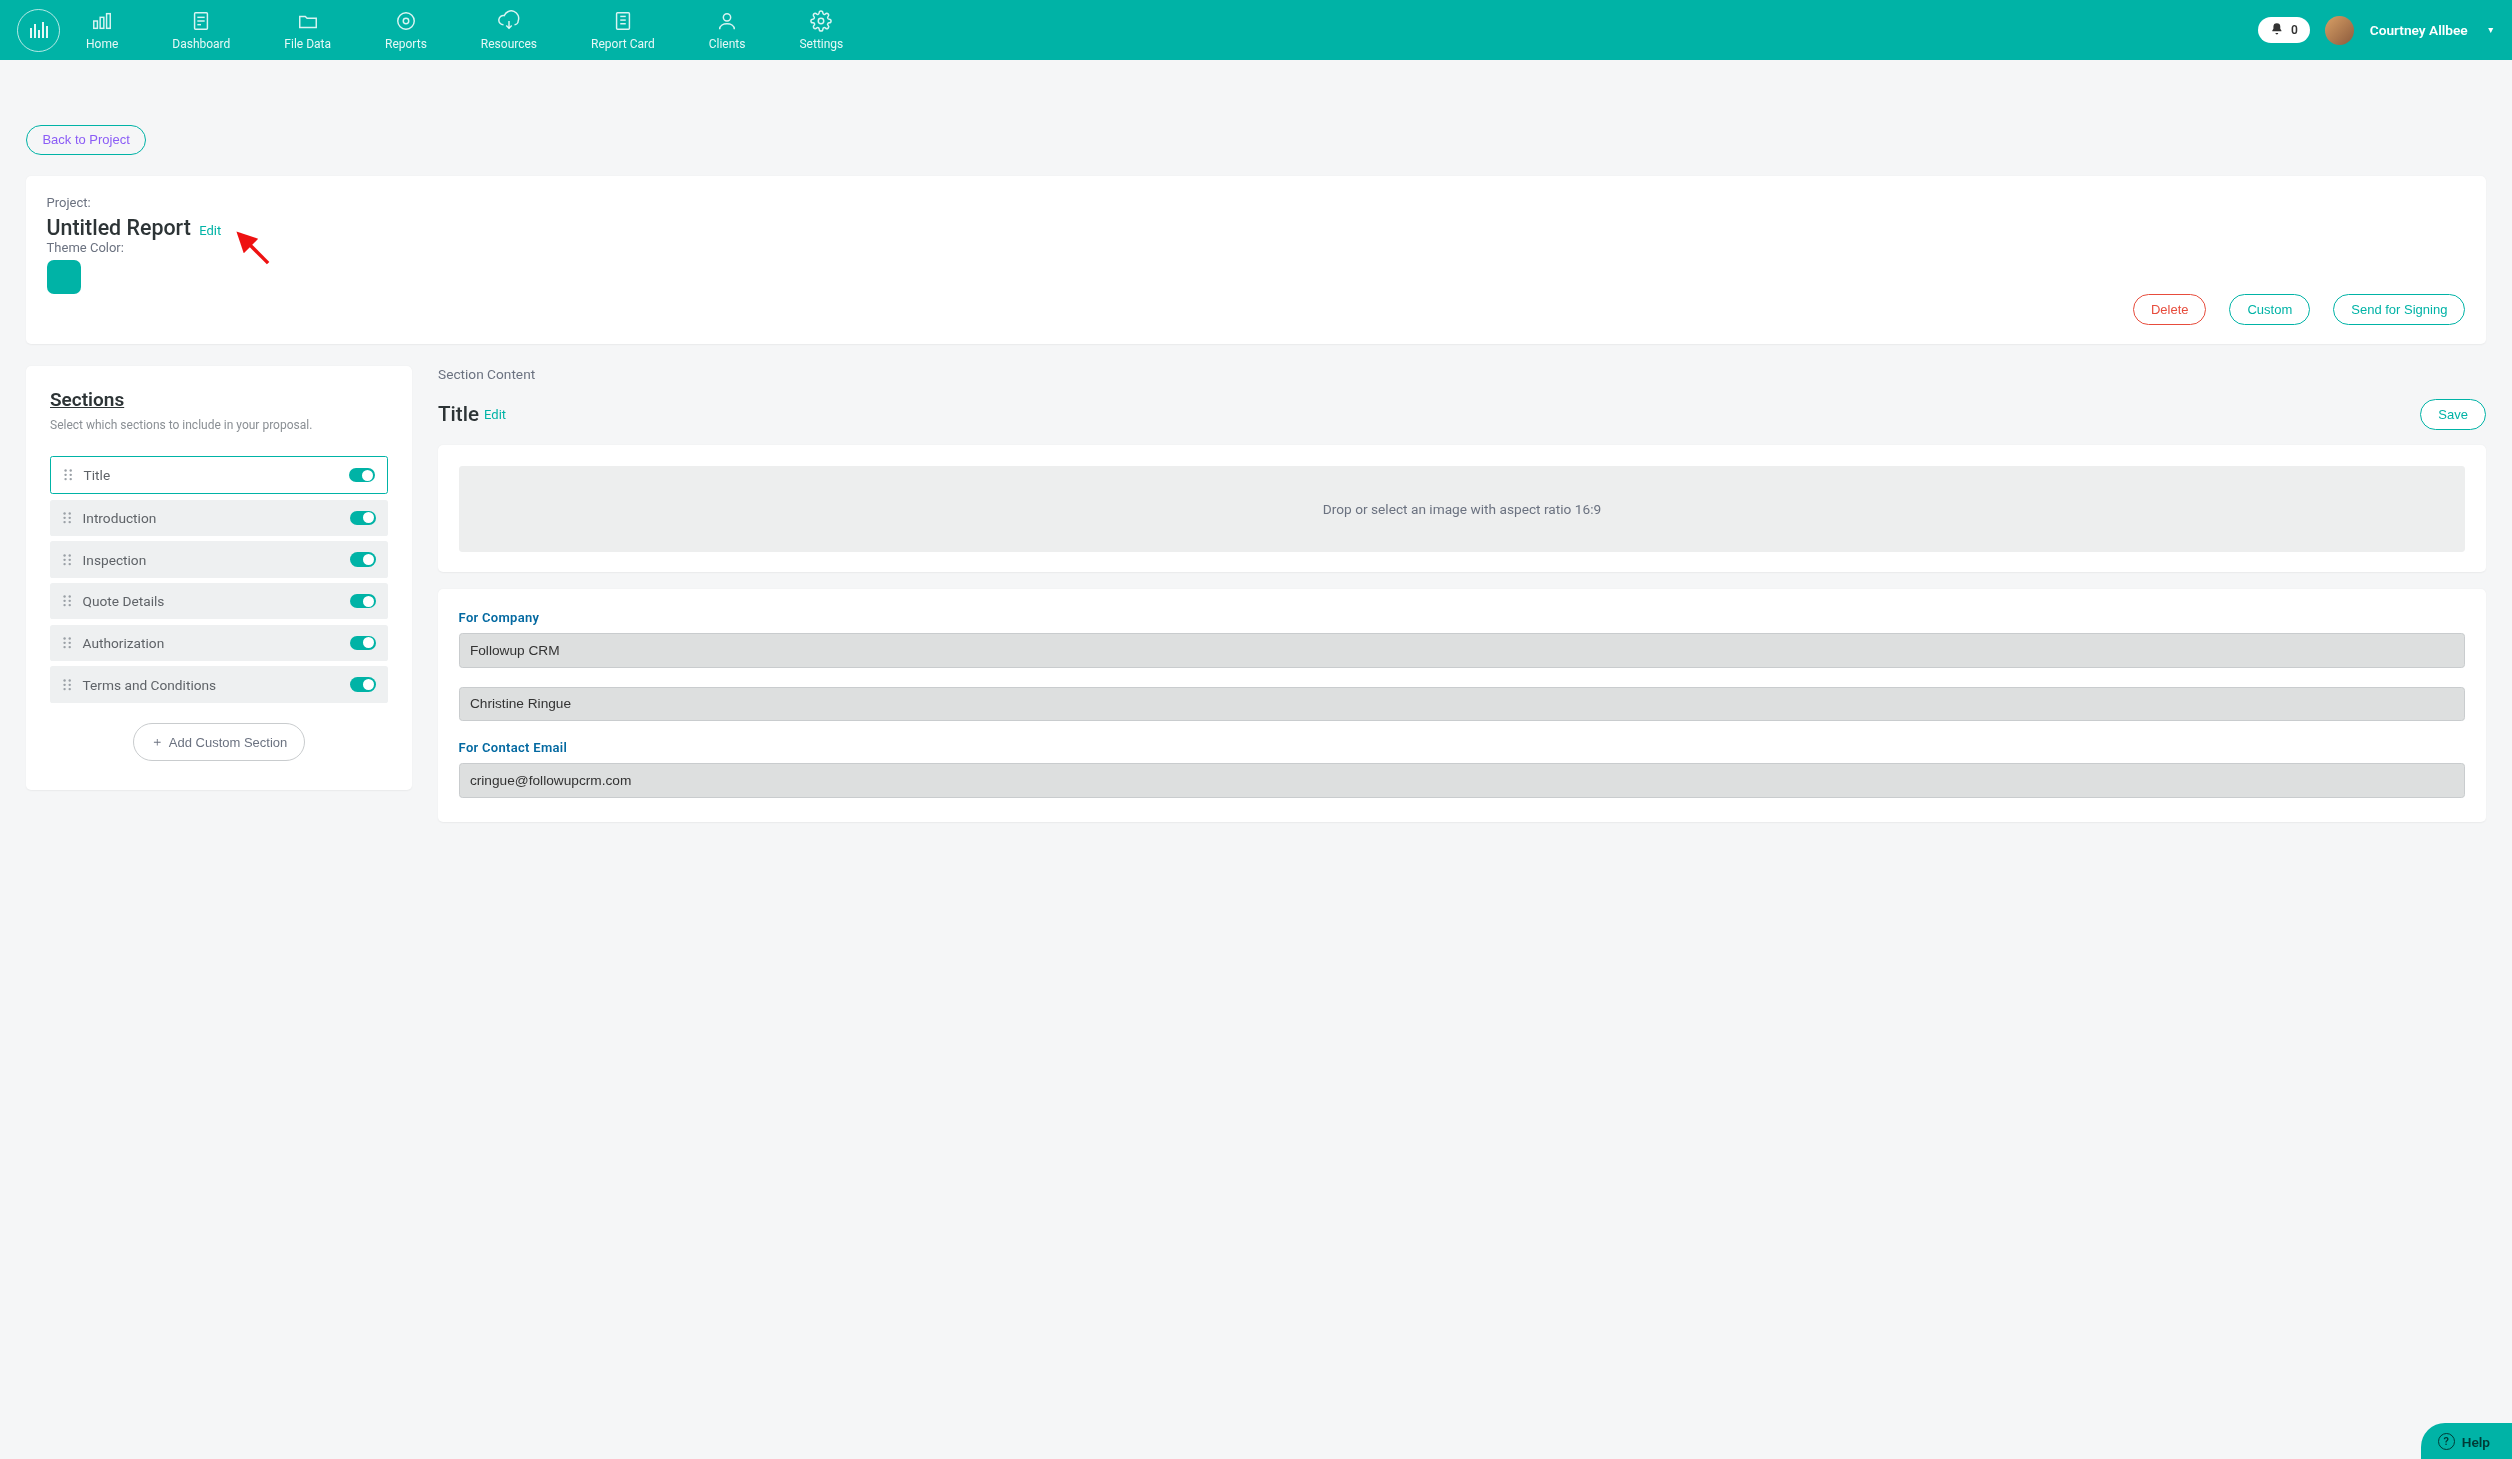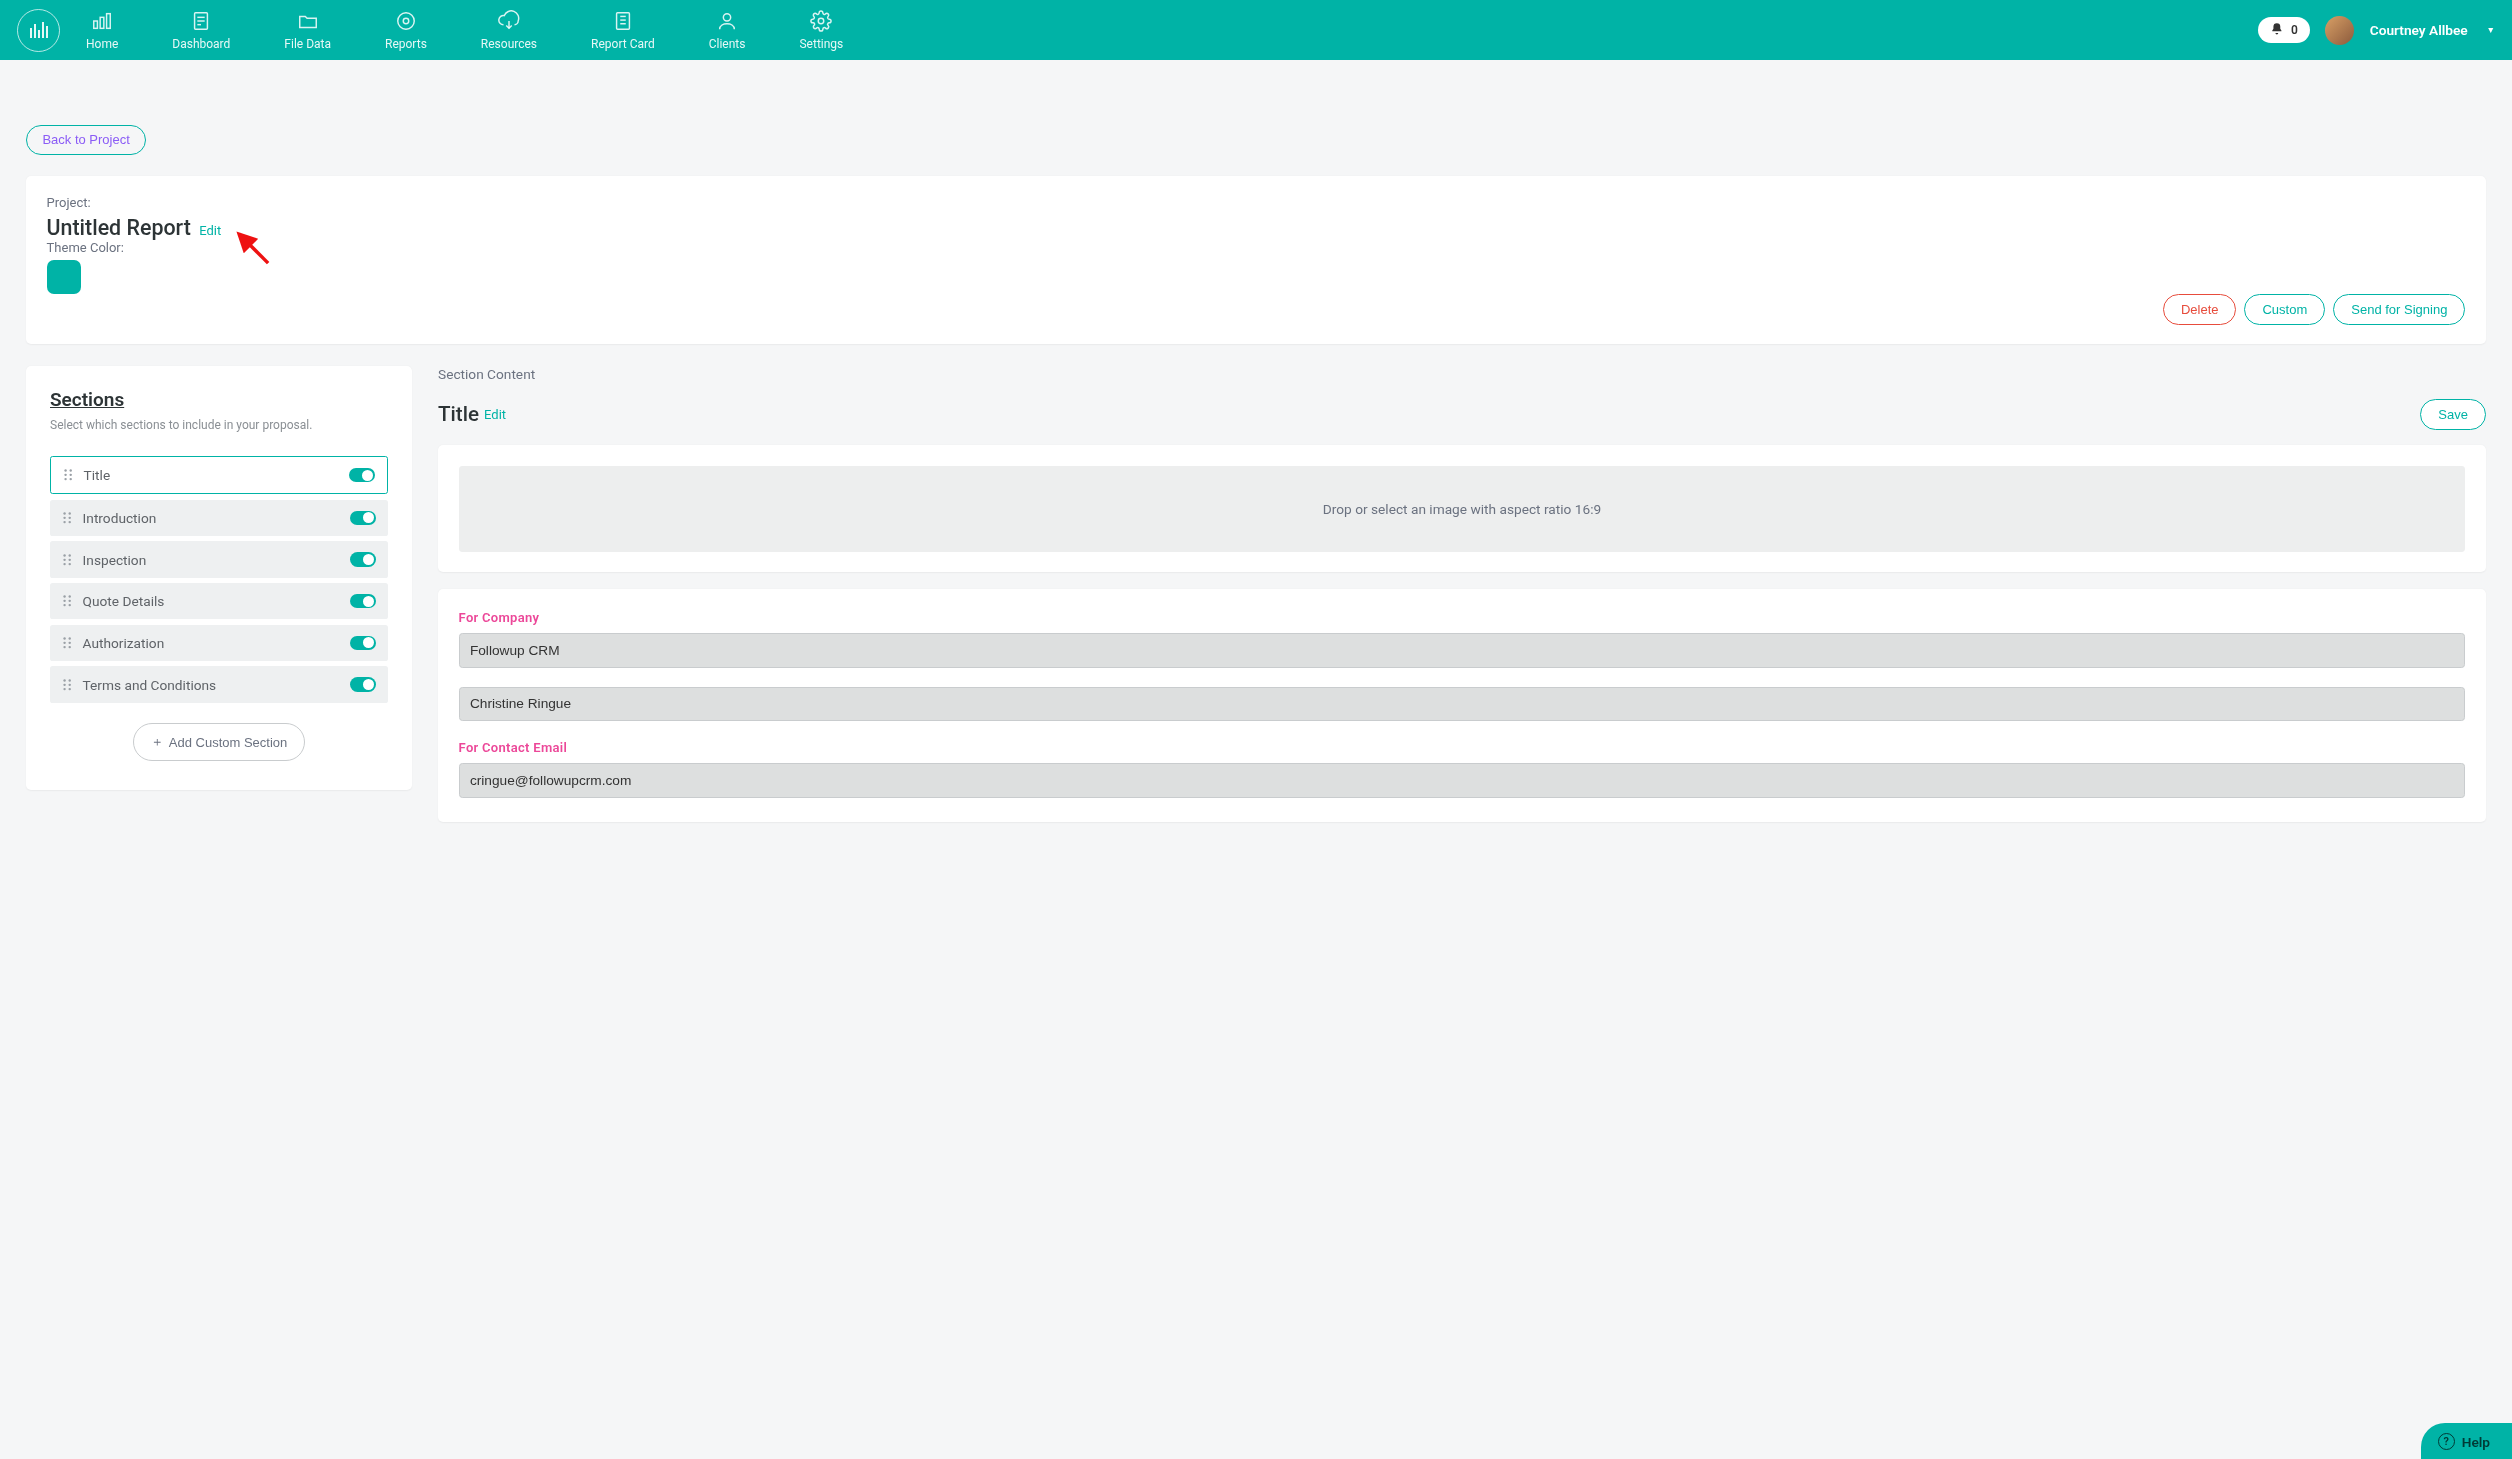--- a/index.html
+++ b/index.html
@@ -25,21 +25,21 @@
 .back-btn { border:0.9px solid #00b3a6; color:#8b5cf6; background:transparent; padding:6.9px 15.4px; border-radius:857px; font-size:13px; cursor:pointer;margin-top:44px; }
 
 .card { background:#fff; border-radius:5.1px; box-shadow:0 0.9px 1.7px rgba(0,0,0,0.05); }
 .project-card { margin-top:20.6px; padding:19px 20.6px; display:flex; align-items:flex-start; position:relative;flex-direction:column; }
 .proj-left { min-width: 249px; }
 .label-sm { color:#6b7280; font-size:13px; margin-bottom:5.1px; }
 .proj-title { font-size:21.4px; font-weight:500; color:#2d3436; display:inline; }
 .edit-link { color:#00b3a6; font-size:13px; cursor:pointer; margin-left:5.1px; }
 .theme-block { margin-left: 0px; }
 .swatch { width:34px; height:34px; border-radius:6.9px; background:#00b3a6; cursor:pointer; }
-.proj-actions { margin-left:auto; display:flex; gap:8px; align-self:center; }
+.proj-actions { margin-left:auto; display:flex; gap:23px; align-self:center; }
 .pill-btn { border-radius:857px; padding:6.9px 17px; font-size:13px; background:#fff; cursor:pointer; }
 .pill-danger { border:0.9px solid #e74c3c; color:#e74c3c; }
 .pill-accent { border:0.9px solid #00b3a6; color:#00b3a6; }
 
 
 .arrow-ann { position:absolute; left:206px; top:51px; pointer-events:none; }
 
 .two-col { display:flex; gap:26px; margin-top:22px; align-items:flex-start; }
 .sections-panel { width:386px; padding:22px 24px 29px; }
 .sections-h { font-size:19px; font-weight:600; color:#2d3436;text-decoration:underline; }
@@ -56,21 +56,21 @@
 
 .content-col { flex:1; }
 .section-content-label { color:#6b7280; font-size:13.7px; margin-bottom:17px; }
 .title-row { display:flex; align-items:center; margin-bottom:15.4px; }
 .title-h { font-size:20.6px; font-weight:500; color:#2d3436; }
 .save-btn { margin-left:auto; }
 
 .content-card { padding:20.6px; margin-bottom:17px; }
 .dropzone { background:#edeeee; border-radius:3.4px; height:86px; display:flex; align-items:center; justify-content:center; color:#6b7280; font-size:13.7px; cursor:pointer; }
 
-.form-label { font-weight:600; color:#ec4899; font-size:13px; letter-spacing:0.3px; margin-bottom:8.6px; }
+.form-label { font-weight:600; color:#0369a1; font-size:13px; letter-spacing:0.3px; margin-bottom:8.6px; }
 .form-group { margin-bottom:19px; }
 .text-input { width:100%; background:#dddfdf; border:0.9px solid #c9ccce; border-radius:3.4px; padding:8.6px 10.3px; font-size:13.7px; color:#333; }
 
 .help-widget { position:fixed; right:0; bottom:0; background:#00b3a6; color:#003b36; border-top-left-radius:24px; padding:10.3px 22px 8.6px 17px; display:flex; align-items:center; gap:6.9px; cursor:pointer; font-weight:600; }
 .help-widget .q { width:17px; height:17px; border:1.7px solid #003b36; border-radius:50%; display:flex; align-items:center; justify-content:center; font-size:11px; }
 </style>
 </head>
 <body>
 
 <div class="topnav">

